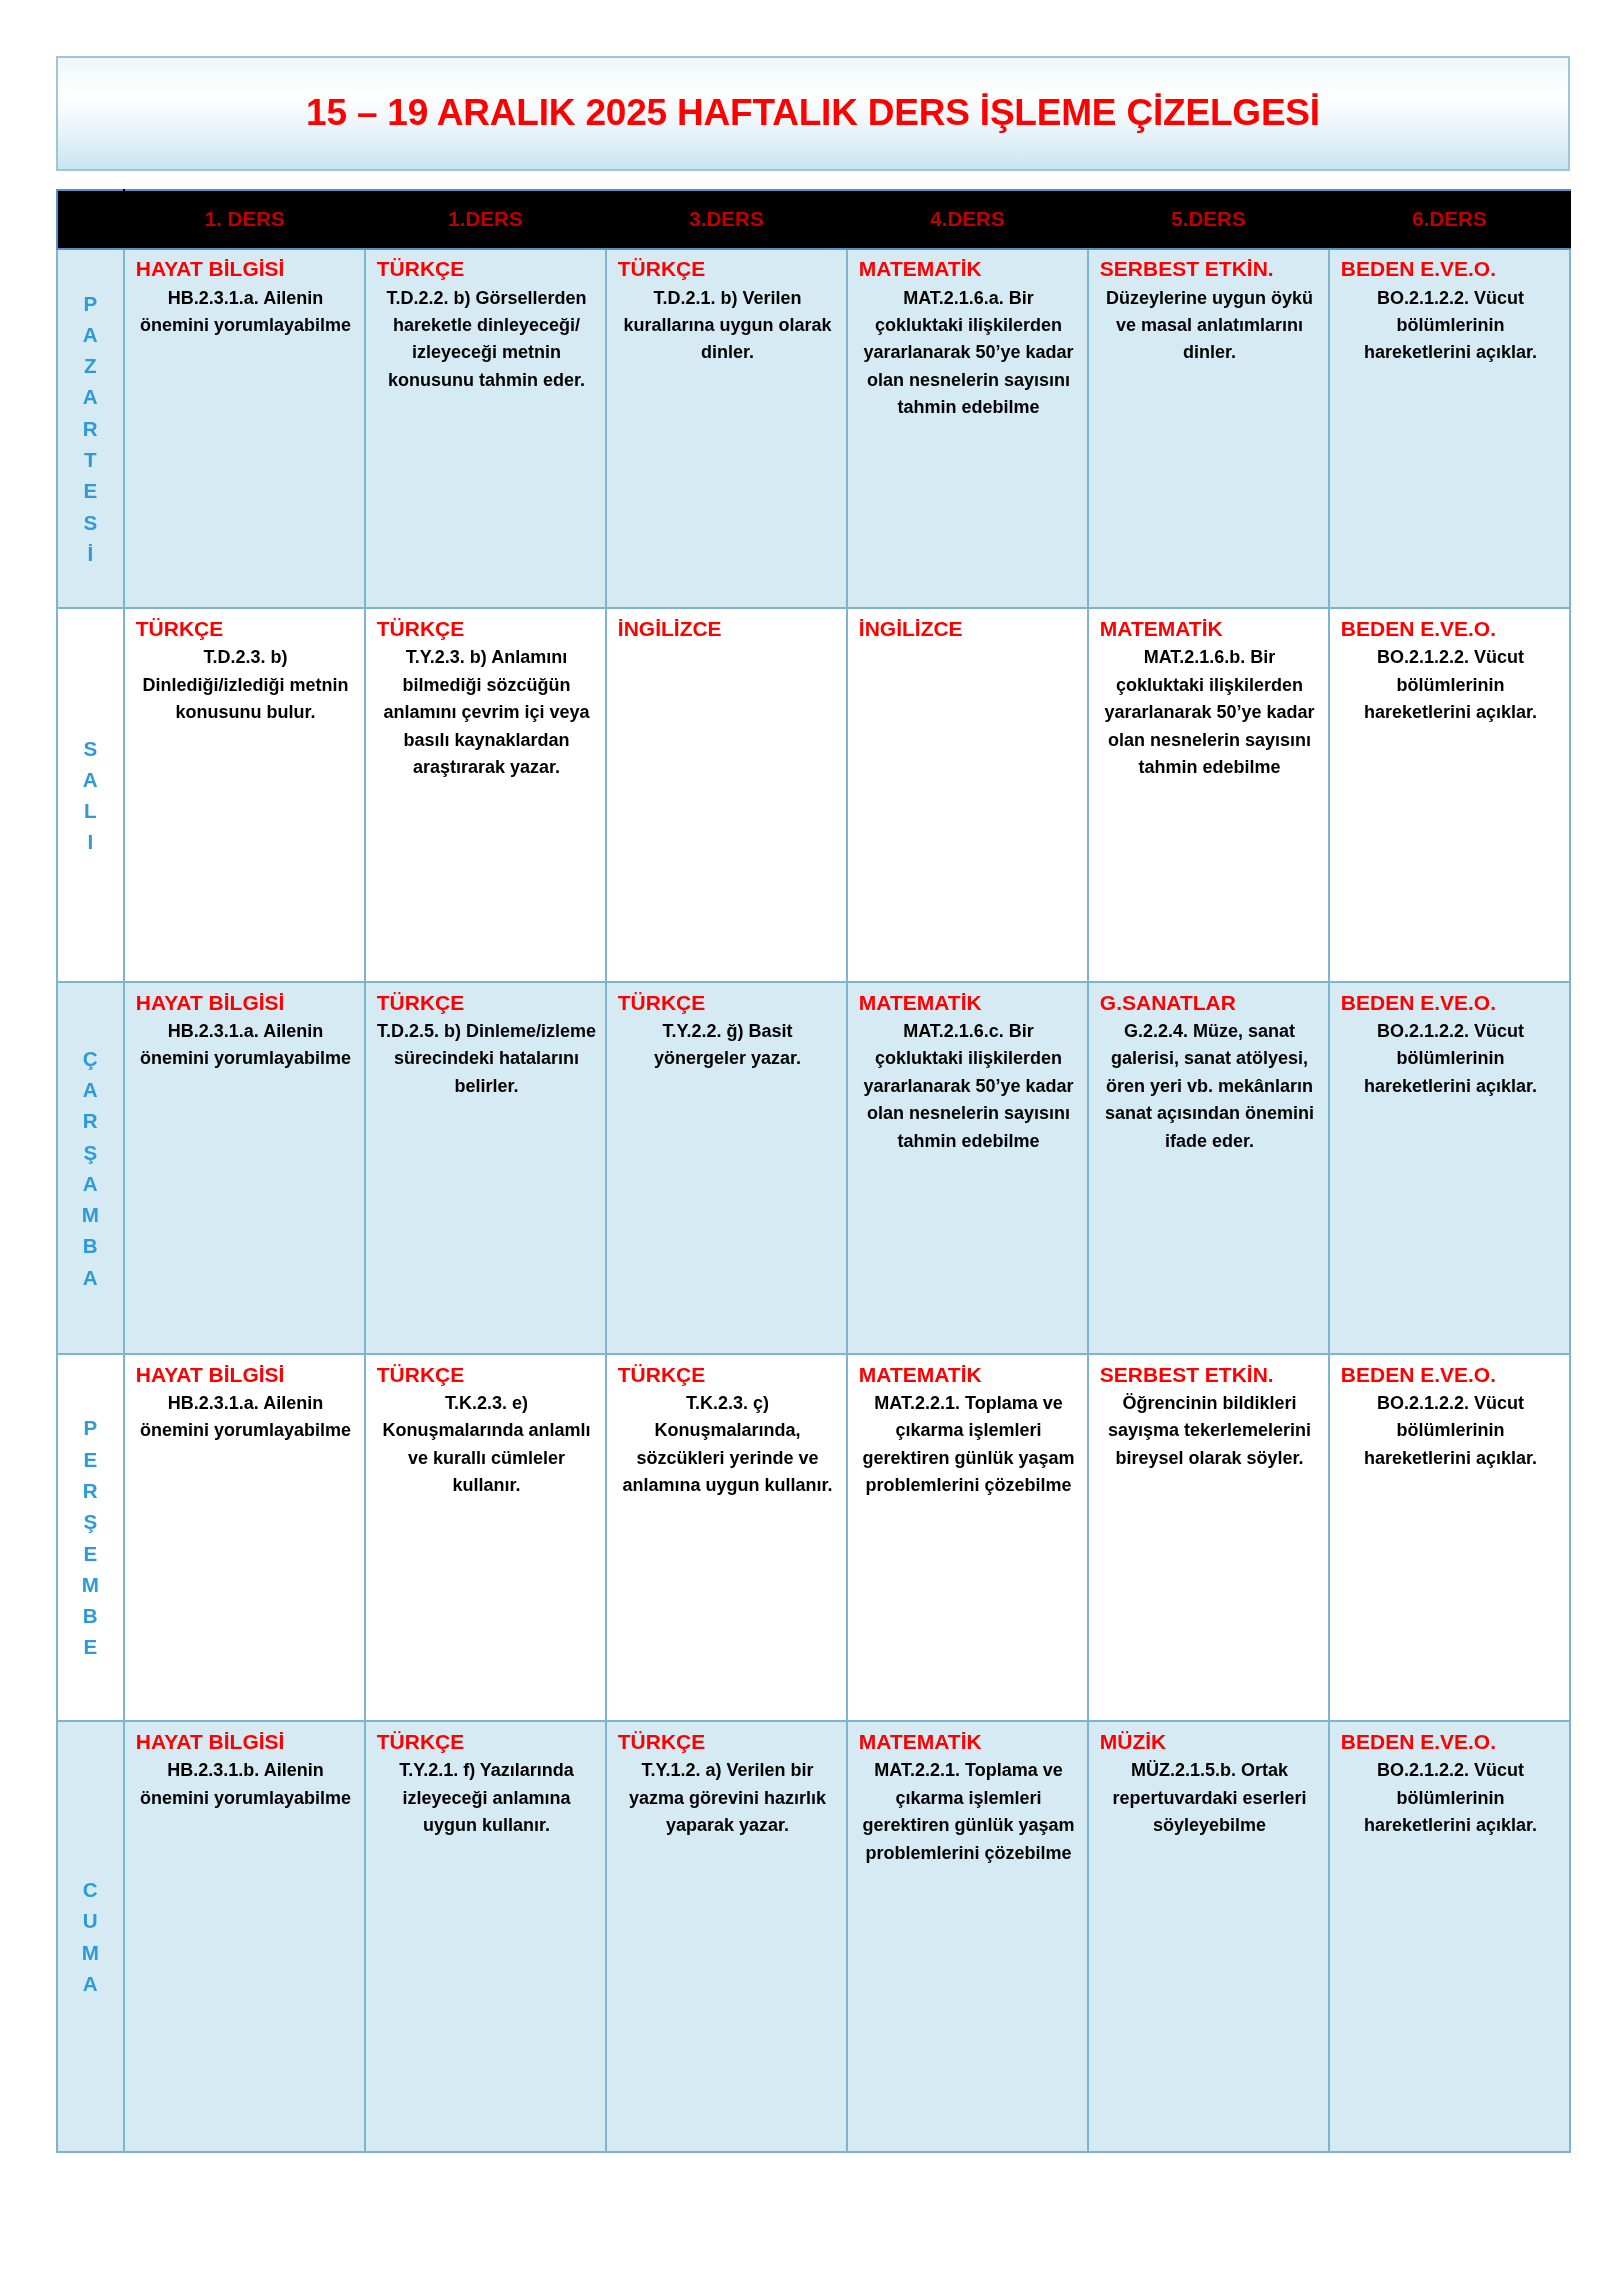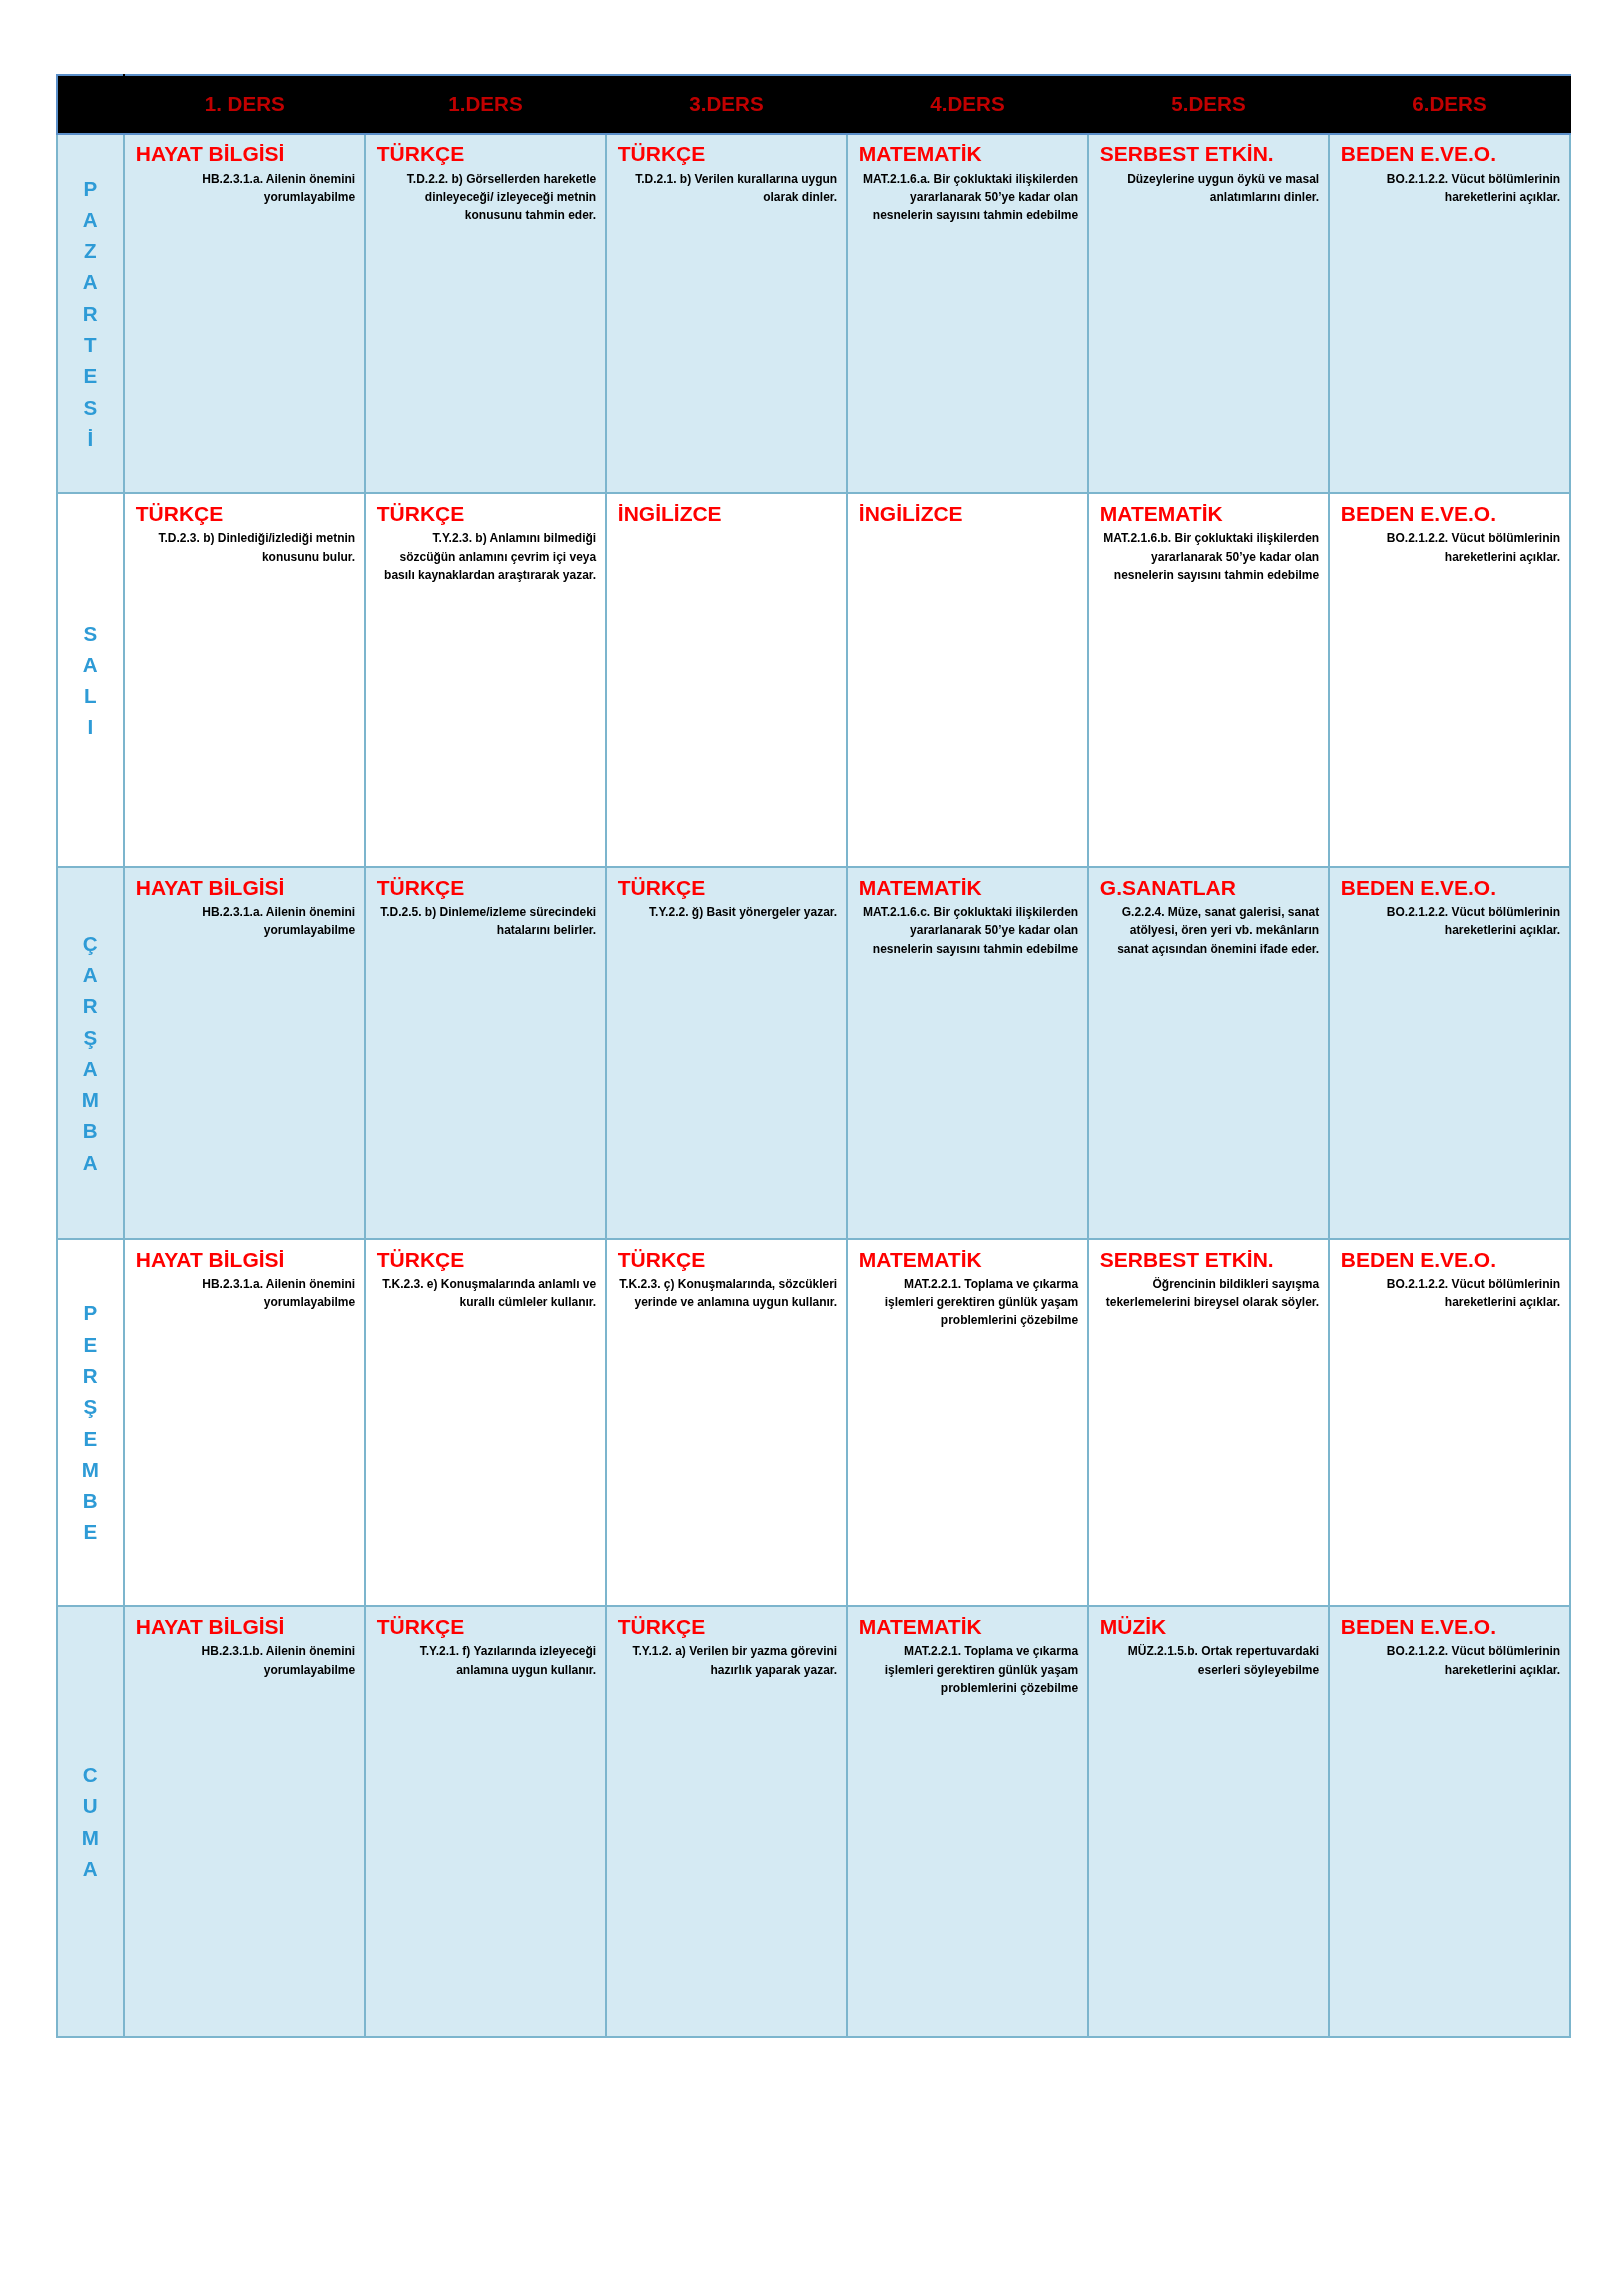--- a/index.html
+++ b/index.html
@@ -114,40 +114,43 @@
     display: block;
     color: #ff0000;
     font-size: 21px;
     font-weight: bold;
     line-height: 1.25;
     margin-bottom: 2px;
   }
   .objective {
     display: block;
     color: #000000;
-    font-size: 12px;
+    font-size: 18px;
     font-weight: bold;
     line-height: 1.52;
-    text-align: right;
+    text-align: center;
     word-break: break-word;
   }
   .objective:empty { display: none; }
 
   
   tr.row-mon td { height: 341px; }
   tr.row-tue td { height: 355px; }
   tr.row-wed td { height: 353px; }
   tr.row-thu td { height: 349px; }
   tr.row-fri td { height: 412px; }
 </style>
 </head>
 <body>
 
 <div class="page">
 
+  <div class="title-banner">
+    <div class="title-text">15 – 19 ARALIK 2025 HAFTALIK DERS İŞLEME ÇİZELGESİ</div>
+  </div>
 
   <table class="schedule">
     <colgroup>
       <col class="c-day">
       <col class="c-les">
         <col class="c-les">
         <col class="c-les">
       <col class="c-les">
         <col class="c-les">
         <col class="c-les">

